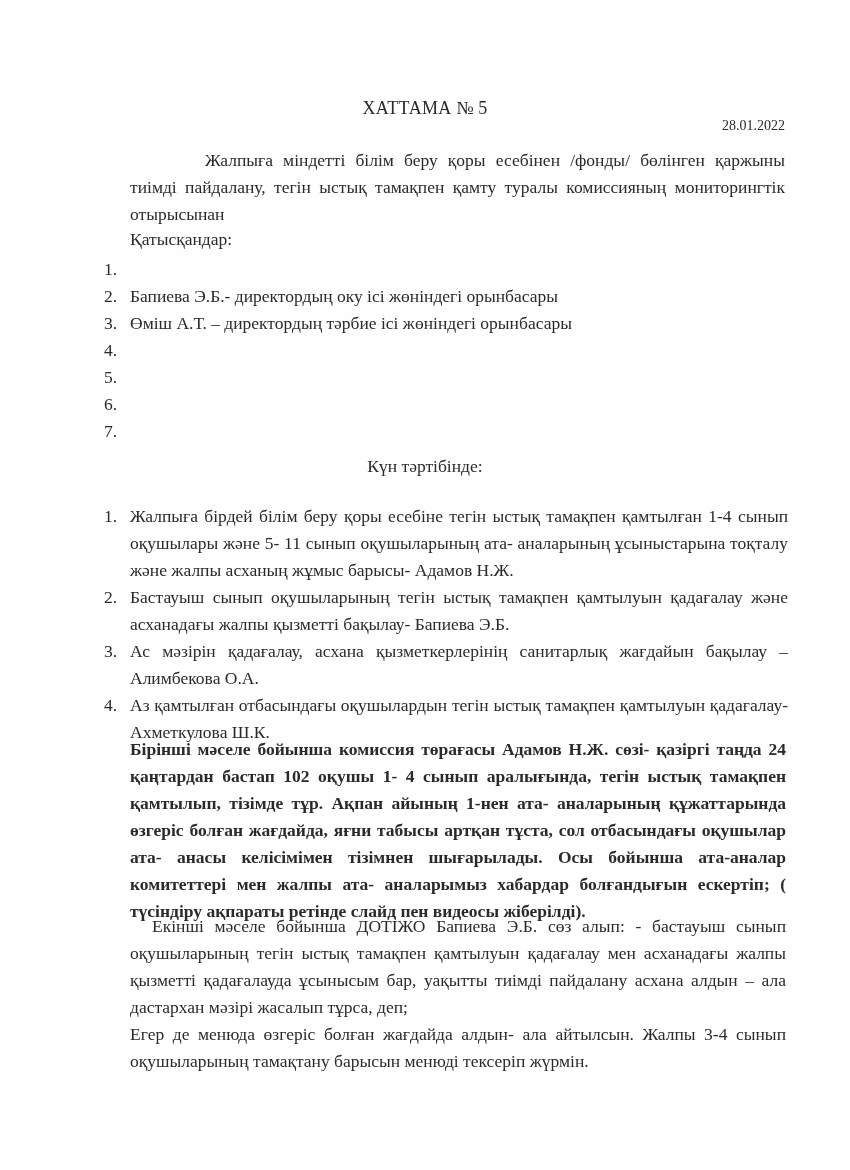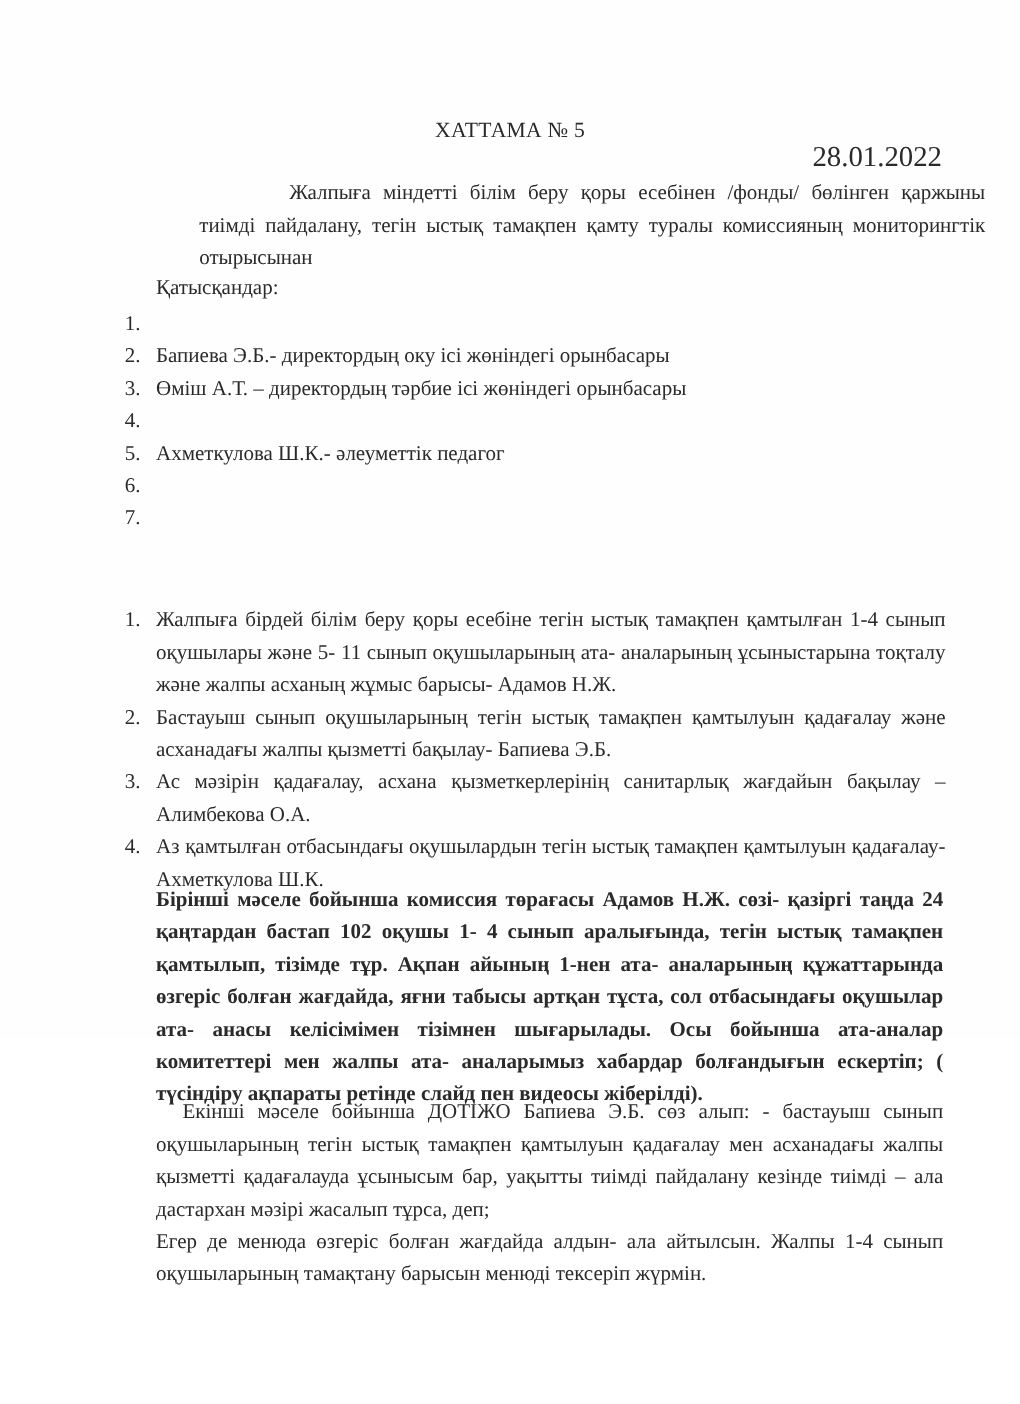--- a/index.html
+++ b/index.html
@@ -29,31 +29,30 @@
       left: 0;
       width: 850px;
       text-align: center;
       font-size: 18px;
       letter-spacing: 0.2px;
     }
     .date {
       position: absolute;
       top: 118px;
       right: 65px;
-      font-size: 24px;
+      font-size: 14px;
     }
     .intro {
       position: absolute;
       top: 147px;
       left: 130px;
       width: 655px;
       line-height: 27px;
       text-align: justify;
       text-indent: 75px;
-      margin-left: 36px;
     }
     .intro-last {
       text-align-last: left;
     }
     .participants-label {
       position: absolute;
       top: 229px;
       left: 130px;
     }
     .participants {
@@ -131,30 +130,30 @@
       </li>
     <li>
         <span class="num">3.</span>
         <span>Өміш А.Т. – директордың тәрбие ісі жөніндегі орынбасары</span>
       </li>
     <li>
         <span class="num">4.</span>
       </li>
     <li>
         <span class="num">5.</span>
-        <span>Ахметкулова Ш.К.- әлеуметтік педагог</span>
       </li>
     <li>
         <span class="num">6.</span>
       </li>
     <li>
         <span class="num">7.</span>
       </li>
   </ul>
 
+  <div class="agenda-title">Күн тәртібінде:</div>
 
   <ul class="agenda">
     <li>
         <span class="num">1.</span>
         <span class="txt">Жалпыға бірдей білім беру  қоры есебіне тегін ыстық тамақпен қамтылған  1-4 сынып оқушылары  және 5- 11 сынып оқушыларының ата- аналарының ұсыныстарына тоқталу және жалпы асханың жұмыс барысы- Адамов Н.Ж.</span>
       </li>
     <li>
         <span class="num">2.</span>
         <span class="txt"> Бастауыш сынып оқушыларының тегін ыстық тамақпен қамтылуын қадағалау және  асханадағы жалпы қызметті бақылау- Бапиева Э.Б.</span>
       </li>
@@ -162,16 +161,16 @@
         <span class="num">3.</span>
         <span class="txt">Ас мәзірін қадағалау, асхана қызметкерлерінің санитарлық жағдайын бақылау – Алимбекова О.А.</span>
       </li>
     <li>
         <span class="num">4.</span>
         <span class="txt">Аз қамтылған отбасындағы оқушылардын тегін ыстық тамақпен қамтылуын қадағалау- Ахметкулова Ш.К.</span>
       </li>
   </ul>
 
   <div class="para p1">Бірінші мәселе бойынша комиссия төрағасы Адамов Н.Ж. сөзі- қазіргі таңда 24 қаңтардан бастап 102 оқушы 1- 4 сынып аралығында, тегін ыстық тамақпен қамтылып, тізімде тұр. Ақпан айының 1-нен  ата- аналарының құжаттарында өзгеріс болған жағдайда, яғни табысы артқан тұста, сол отбасындағы оқушылар ата- анасы келісімімен тізімнен шығарылады. Осы бойынша ата-аналар комитеттері мен жалпы ата- аналарымыз хабардар болғандығын ескертіп; ( түсіндіру ақпараты ретінде слайд пен видеосы жіберілді).</div>
-  <div class="para p2">Екінші мәселе бойынша ДОТІЖО Бапиева Э.Б. сөз алып: - бастауыш сынып оқушыларының тегін ыстық тамақпен қамтылуын қадағалау мен асханадағы жалпы қызметті қадағалауда ұсынысым бар, уақытты тиімді пайдалану кезінде тиімді – ала дастархан мәзірі жасалып тұрса, деп;</div>
-  <div class="para p3">Егер де менюда өзгеріс болған жағдайда алдын- ала айтылсын. Жалпы 1-4 сынып оқушыларының тамақтану барысын менюді тексеріп жүрмін.</div>
+  <div class="para p2">Екінші мәселе бойынша ДОТІЖО Бапиева Э.Б. сөз алып: - бастауыш сынып оқушыларының тегін ыстық тамақпен қамтылуын қадағалау мен асханадағы жалпы қызметті қадағалауда ұсынысым бар, уақытты тиімді пайдалану асхана алдын – ала дастархан мәзірі жасалып тұрса, деп;</div>
+  <div class="para p3">Егер де менюда өзгеріс болған жағдайда алдын- ала айтылсын. Жалпы 3-4 сынып оқушыларының тамақтану барысын менюді тексеріп жүрмін.</div>
 
 </div>
 
 </body></html>

